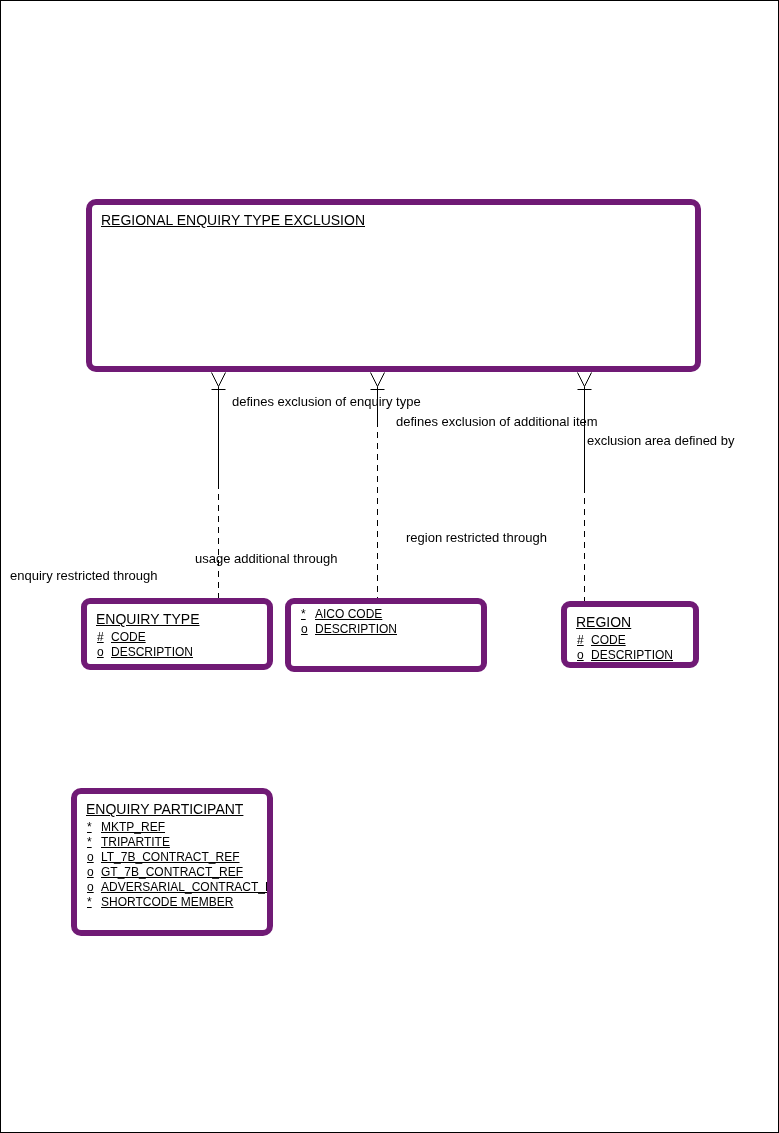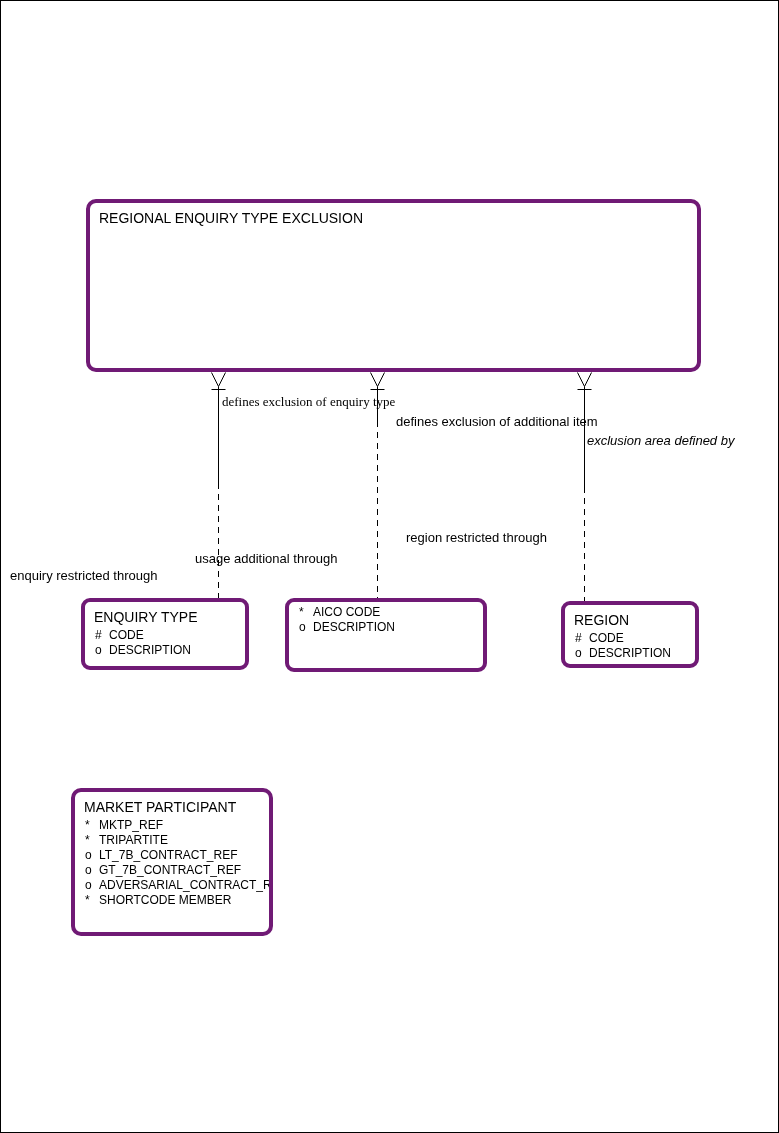--- a/index.html
+++ b/index.html
@@ -27,23 +27,24 @@
   }
   #rel-svg line, #rel-svg path {
     stroke: #000000;
     stroke-width: 1;
     fill: none;
   }
   .entity {
     position: absolute;
     box-sizing: border-box;
     background: #ffffff;
-    border: 4px solid #701a75;
+    border: 6px solid #701a75;
     border-radius: 9px;
     overflow: hidden;
+    text-decoration: underline;
   }
   .entity-title {
     font-size: 14px;
     line-height: 16px;
     padding: 7px 6px 0 9px;
     white-space: nowrap;
   }
   .attr-list {
     margin-top: 3px;
   }
@@ -62,28 +63,28 @@
     flex: none;
   }
   .rel-label {
     position: absolute;
     font-size: 13px;
     line-height: 15px;
     white-space: nowrap;
   }
   
   #ent-root   { left: 85px;  top: 198px; width: 615px; height: 173px; border-radius: 10px; }
-  #ent-enq    { left: 80px;  top: 597px; width: 168px; height: 72px; }
+  #ent-enq    { left: 80px;  top: 597px; width: 192px; height: 72px; }
   #ent-aico   { left: 284px; top: 597px; width: 202px; height: 74px; }
   #ent-region { left: 560px; top: 600px; width: 138px; height: 67px; }
   #ent-mktp   { left: 70px;  top: 787px; width: 202px; height: 148px; border-radius: 10px; }
   
-  #lbl-r1-from { left: 221px; top: 393px; font-family: Liberation Serif, serif; }
+  #lbl-r1-from { left: 231px; top: 393px; }
   #lbl-r2-from { left: 395px; top: 413px; }
-  #lbl-r3-from { left: 586px; top: 432px; font-style: italic; }
+  #lbl-r3-from { left: 586px; top: 432px; }
   #lbl-r1-to   { left: 9px;   top: 567px; }
   #lbl-r2-to   { left: 194px; top: 550px; }
   #lbl-r3-to   { left: 405px; top: 529px; }
 </style>
 </head>
 <body>
 
 <div id="canvas">
 
   <svg id="rel-svg" viewBox="0 0 779 1133" xmlns="http://www.w3.org/2000/svg">
@@ -146,21 +147,21 @@
         <span class="attr-name">CODE</span>
       </div>
       <div class="attr-row">
         <span class="attr-prefix">o</span>
         <span class="attr-name">DESCRIPTION</span>
       </div>
     </div>
   </div>
 
   <div class="entity" id="ent-mktp">
-    <div class="entity-title">MARKET PARTICIPANT</div>
+    <div class="entity-title">ENQUIRY PARTICIPANT</div>
     <div class="attr-list">
       <div class="attr-row">
         <span class="attr-prefix">*</span>
         <span class="attr-name">MKTP_REF</span>
       </div>
       <div class="attr-row">
         <span class="attr-prefix">*</span>
         <span class="attr-name">TRIPARTITE</span>
       </div>
       <div class="attr-row">

